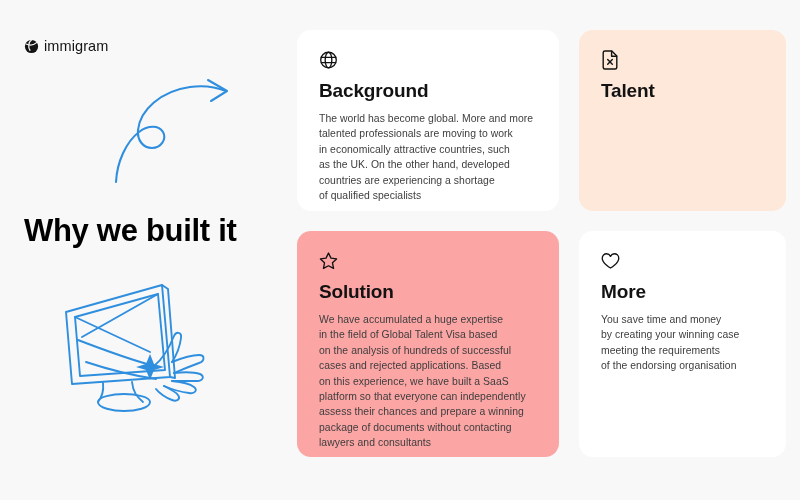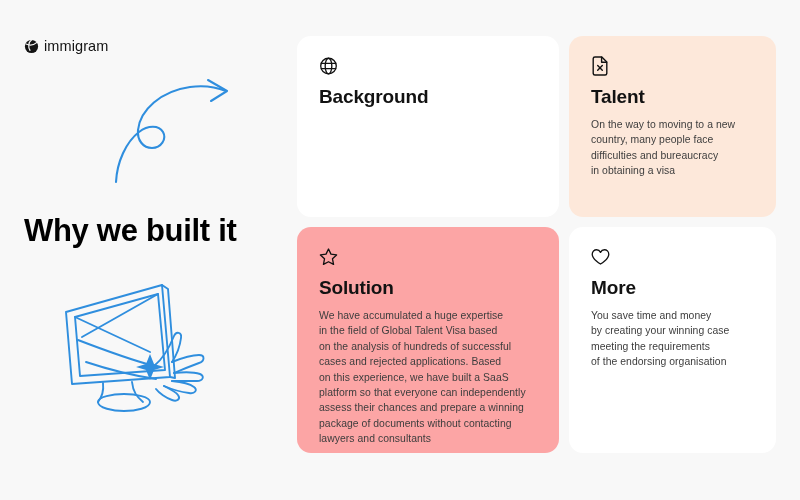--- a/index.html
+++ b/index.html
@@ -56,27 +56,27 @@
     line-height: 38px;
     font-weight: 700;
     letter-spacing: -0.3px;
     color: #000000;
   }
 
   
   .grid {
     position: absolute;
     left: 297px;
-    top: 36px;
+    top: 30px;
     width: 479px;
     height: 417px;
     display: grid;
     grid-template-columns: 262px 207px;
     grid-template-rows: 181px 226px;
-    gap: 10px;
+    gap: 20px;
   }
 
   .card {
     border-radius: 14px;
     padding: 20px 22px 18px 22px;
     overflow: hidden;
   }
   .card-white  { background: #ffffff; }
   .card-peach  { background: #fde8da; }
   .card-green  { background: #fca5a5; }
@@ -155,33 +155,35 @@
 
 <div class="grid">
 
   <div class="card card-white">
     <svg class="card-icon" width="19" height="19" viewBox="0 0 20 20" fill="none" stroke="#121212" stroke-width="1.4">
       <circle cx="10" cy="10" r="8.2"></circle>
       <ellipse cx="10" cy="10" rx="3.5" ry="8.2"></ellipse>
       <path d="M1.9 7.2 H18.1 M1.9 12.8 H18.1"></path>
     </svg>
     <div class="card-title">Background</div>
+    <div class="card-body">The world has become global. More and more
+talented professionals are moving to work
+in economically attractive countries, such
+as the UK. On the other hand, developed
+countries are experiencing a shortage
+of qualified specialists</div>
   </div>
 
   <div class="card card-peach">
     <svg class="card-icon" width="18" height="19" viewBox="0 0 18 20" fill="none" stroke="#121212" stroke-width="1.4" stroke-linejoin="round" stroke-linecap="round">
       <path d="M2.2 2.6 A1.7 1.7 0 0 1 3.9 1 H10.8 L15.8 6 V17.4 A1.7 1.7 0 0 1 14.1 19 H3.9 A1.7 1.7 0 0 1 2.2 17.4 Z"></path>
       <path d="M10.6 1.2 V6.2 H15.6"></path>
       <path d="M6.7 9.6 L11.3 14.2 M11.3 9.6 L6.7 14.2"></path>
     </svg>
     <div class="card-title">Talent</div>
-    <div class="card-body">On the way to moving to a new
-country, many people face
-difficulties and bureaucracy
-in obtaining a visa</div>
   </div>
 
   <div class="card card-green">
     <svg class="card-icon" width="19" height="19" viewBox="0 0 20 20" fill="none" stroke="#121212" stroke-width="1.4" stroke-linejoin="round" stroke-linecap="round">
       <path d="M10 1.6 L12.6 7 L18.5 7.8 L14.2 11.9 L15.3 17.8 L10 15 L4.7 17.8 L5.8 11.9 L1.5 7.8 L7.4 7 Z"></path>
     </svg>
     <div class="card-title">Solution</div>
     <div class="card-body">We have accumulated a huge expertise
 in the field of Global Talent Visa based
 on the analysis of hundreds of successful

